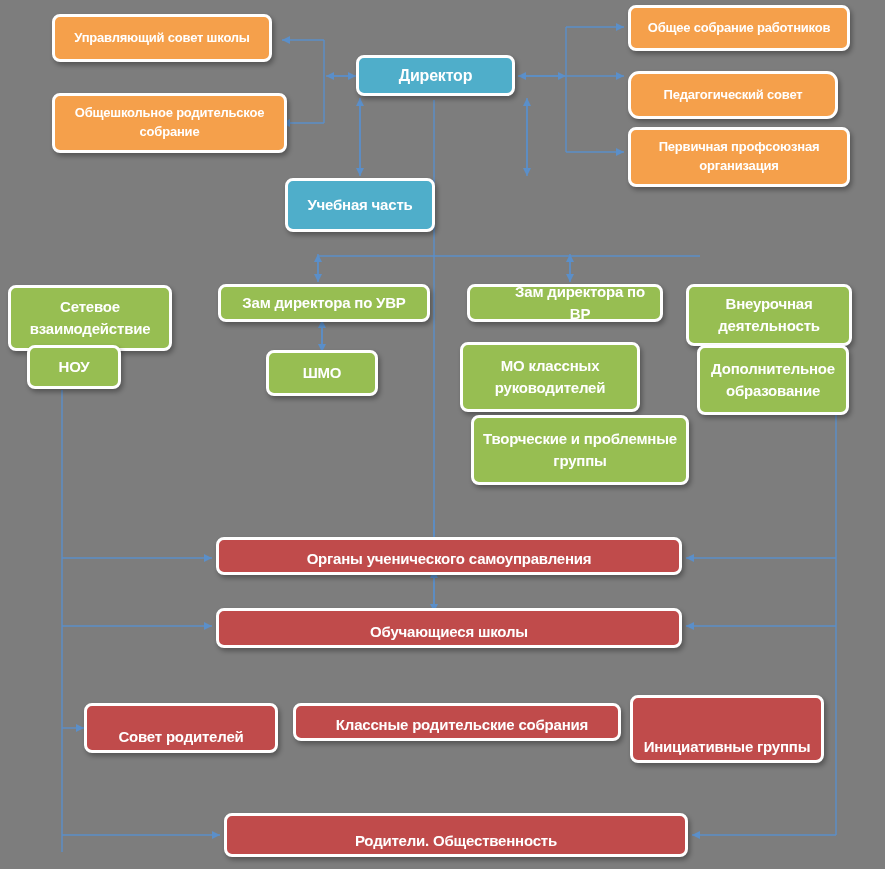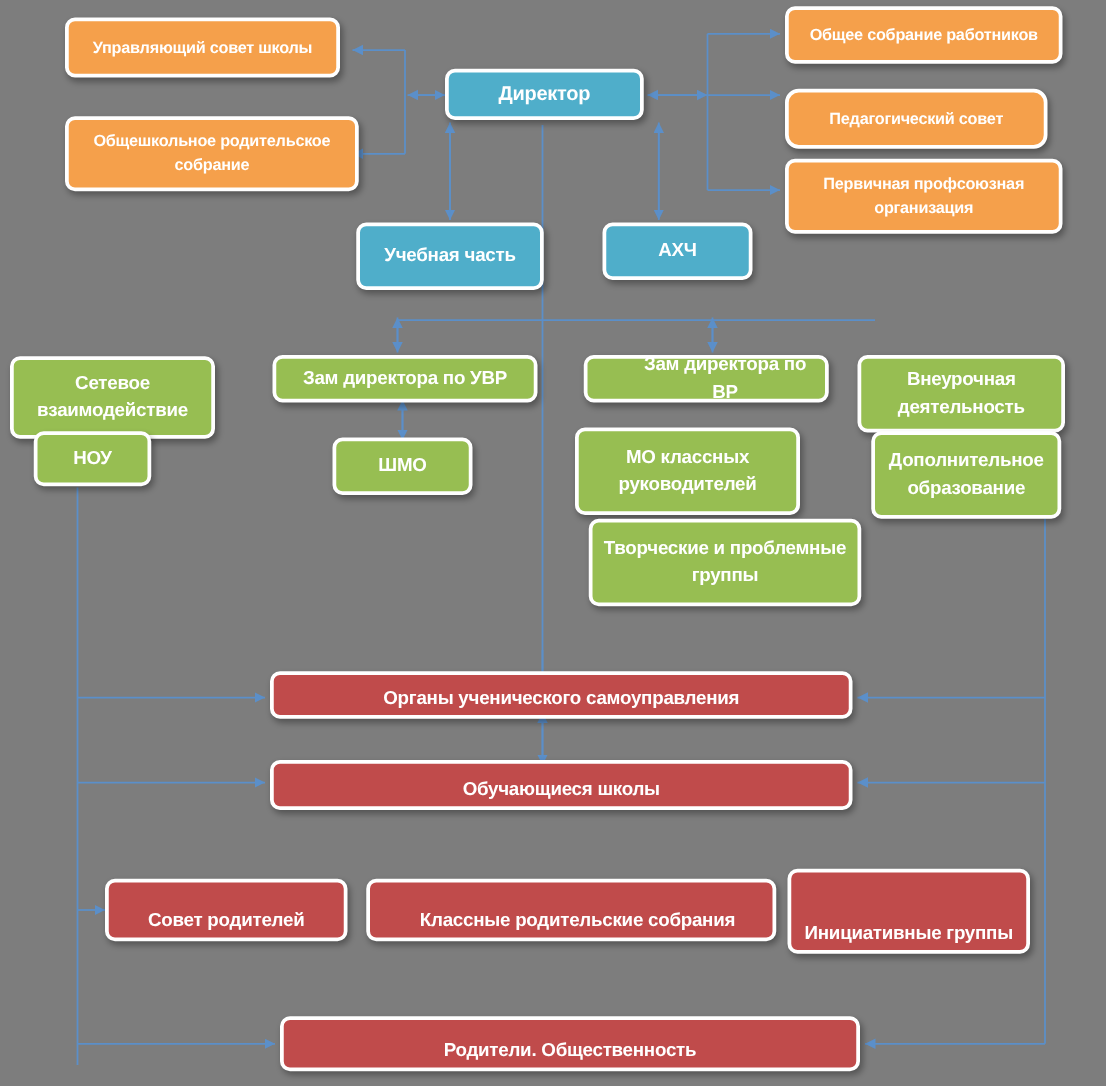--- a/index.html
+++ b/index.html
@@ -133,23 +133,20 @@
   </div>
 
   <div class="node c-blue fs16" style="left:356px; top:55px; width:159px; height:41px;">
     <span>Директор</span>
   </div>
 
   <div class="node c-blue fs15" style="left:285px; top:178px; width:150px; height:54px;">
     <span>Учебная часть</span>
   </div>
 
-  <div class="node c-blue fs15" style="left:482px; top:178px; width:120px; height:46px;">
-    <span>АХЧ</span>
-  </div>
 
   <div class="node c-green fs15" style="left:8px; top:285px; width:164px; height:66px;">
     <span>Сетевое взаимодействие</span>
   </div>
 
   <div class="node c-green fs15" style="left:27px; top:345px; width:94px; height:44px;">
     <span>НОУ</span>
   </div>
 
   <div class="node c-green fs15" style="left:218px; top:284px; width:212px; height:38px;">
@@ -185,21 +182,21 @@
   </div>
 
   <div class="node c-red fs15" style="left:216px; top:608px; width:466px; height:40px;">
     <span>Обучающиеся школы</span>
   </div>
 
   <div class="node c-red fs15" style="left:84px; top:703px; width:194px; height:50px;">
     <span>Совет родителей</span>
   </div>
 
-  <div class="node c-red fs15" style="left:293px; top:703px; width:328px; height:50px;padding-left:16px;">
+  <div class="node c-red fs15" style="left:293px; top:703px; width:328px; height:38px;padding-left:16px;">
     <span>Классные родительские собрания</span>
   </div>
 
   <div class="node c-red fs15" style="left:630px; top:695px; width:194px; height:68px;">
     <span>Инициативные группы</span>
   </div>
 
   <div class="node c-red fs15" style="left:224px; top:813px; width:464px; height:44px;">
     <span>Родители. Общественность</span>
   </div>

